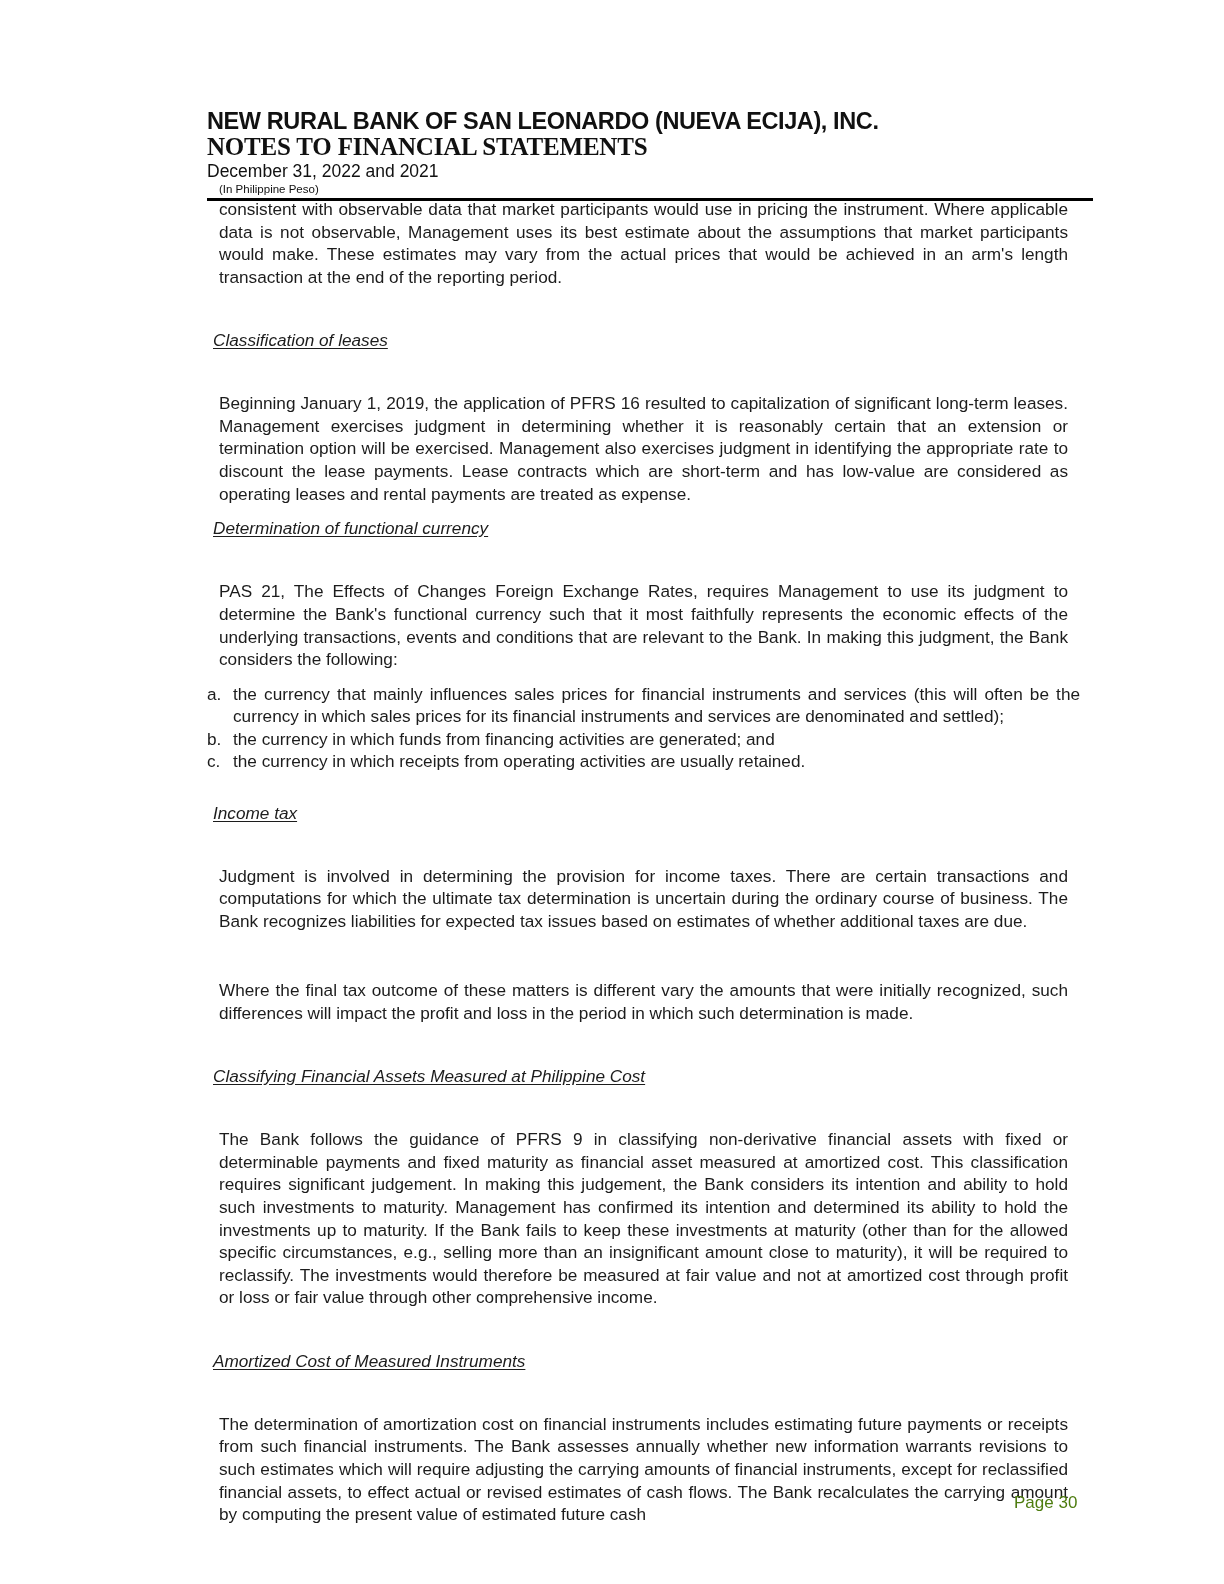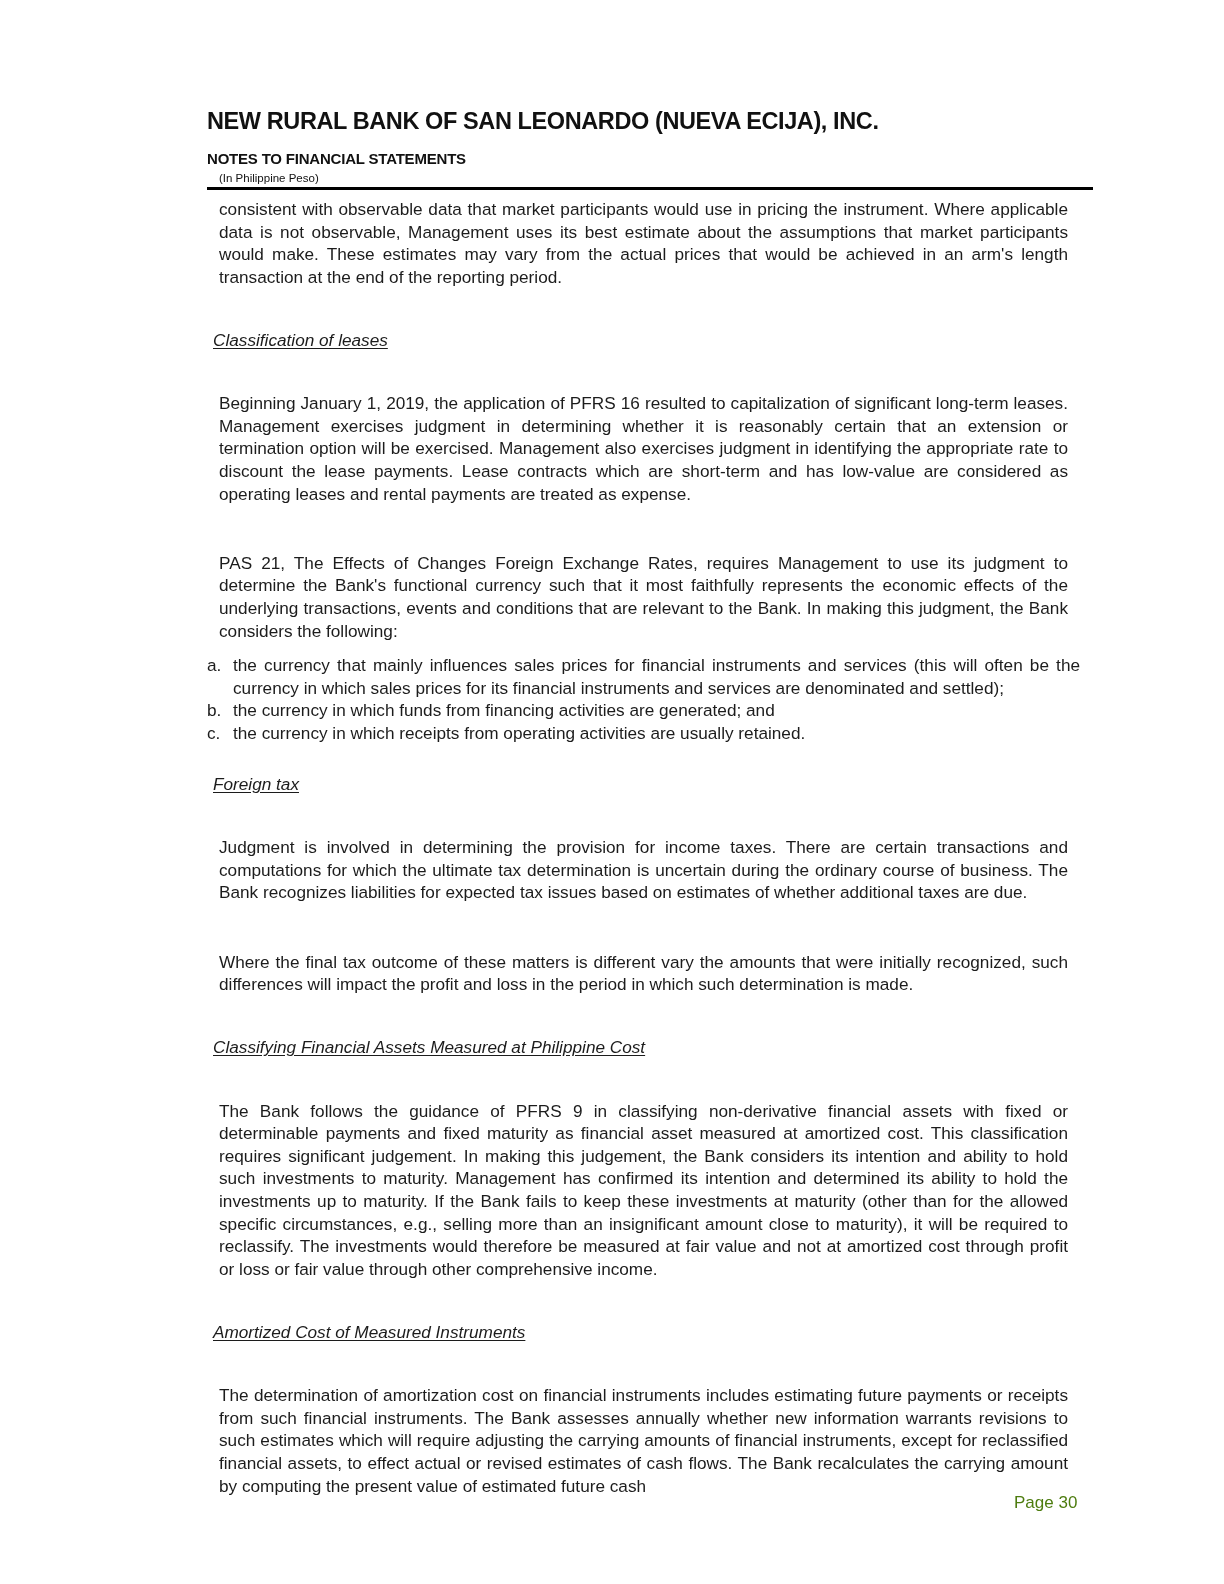--- a/index.html
+++ b/index.html
@@ -1,20 +1,20 @@
 <!DOCTYPE html>
 <html><head>
   <meta charset="utf-8">
   <style>
     html, body { margin: 0; padding: 0; background: #ffffff; }
     body { width: 1224px; height: 1584px; position: relative; overflow: hidden;
            font-family: "Liberation Sans", sans-serif; color: #1a1a1a; }
     .header { position: absolute; left: 207px; top: 92px; width: 886px; }
     .h-company { font-size: 23.5px; font-weight: bold; letter-spacing: -0.4px; line-height: 28px; color: #111; margin-top: 15px; }
-    .h-notes { font-size: 15px; font-weight: bold; letter-spacing: -0.2px; line-height: 24px; margin-top: 12px; color: #111; }
+    .h-notes { font-size: 25px; font-weight: bold; letter-spacing: -0.2px; line-height: 24px; margin-top: 0px; color: #111; font-family: Liberation Serif, serif; }
     .h-date { font-size: 17.5px; line-height: 21px; margin-top: 2px; color: #111; }
     .h-currency { font-size: 11.5px; line-height: 14px; margin-left: 12px; color: #111; }
     .h-rule { height: 3px; background: #000; margin-top: 2px; width: 886px; }
 
     .body { position: absolute; left: 207px; top: 186px; width: 873px; font-size: 17.2px; line-height: 22.6px; color: #1c1c1c; }
     p { margin: 12px; text-align: justify; }
     .sec-title { font-style: italic; text-decoration: underline; text-underline-offset: 2px; margin: 6px; }
     .gap { height: 22.6px; }
     ol.alpha { list-style: none; margin: 0; padding: 0; }
     ol.alpha li { display: flex; text-align: justify; }
@@ -22,56 +22,58 @@
     ol.alpha li .txt { flex: 1; text-align: justify; }
 
     .page-number { position: absolute; left: 1014px; top: 1493px; font-size: 17px; color: #4d7c0f; text-align: center; }
   </style>
 </head>
 <body>
 
 <div class="header">
   <div class="h-company">NEW RURAL BANK OF SAN LEONARDO (NUEVA ECIJA), INC.</div>
   <div class="h-notes">NOTES TO FINANCIAL STATEMENTS</div>
+  <div class="h-date">December 31, 2022 and 2021</div>
   <div class="h-currency">(In Philippine Peso)</div>
   <div class="h-rule"></div>
 </div>
 
 <div class="body">
   <p>consistent with observable data that market participants would use in pricing the instrument. Where applicable data is not observable, Management uses its best estimate about the assumptions that market participants would make. These estimates may vary from the actual prices that would be achieved in an arm's length transaction at the end of the reporting period.</p>
   <div class="gap"></div>
 
   <div>
     <div class="sec-title">Classification of leases</div>
     <div class="gap"></div>
     <p>Beginning January 1, 2019, the application of PFRS 16 resulted to capitalization of significant long-term leases. Management exercises judgment in determining whether it is reasonably certain that an extension or termination option will be exercised. Management also exercises judgment in identifying the appropriate rate to discount the lease payments. Lease contracts which are short-term and has low-value are considered as operating leases and rental payments are treated as expense.</p>
   </div>
 
   <div>
+    <div class="sec-title">Determination of functional currency</div>
     <div class="gap"></div>
     <p>PAS 21, The Effects of Changes Foreign Exchange Rates, requires Management to use its judgment to determine the Bank's functional currency such that it most faithfully represents the economic effects of the underlying transactions, events and conditions that are relevant to the Bank. In making this judgment, the Bank considers the following:</p>
     <ol class="alpha">
       <li>
         <span class="mark">a.</span>
         <span class="txt">the currency that mainly influences sales prices for financial instruments and services (this will often be the currency in which sales prices for its financial instruments and services are denominated and settled);</span>
       </li>
       <li>
         <span class="mark">b.</span>
         <span class="txt">the currency in which funds from financing activities are generated; and</span>
       </li>
       <li>
         <span class="mark">c.</span>
         <span class="txt">the currency in which receipts from operating activities are usually retained.</span>
       </li>
     </ol>
   </div>
   <div class="gap"></div>
 
   <div>
-    <div class="sec-title">Foreign tax</div>
+    <div class="sec-title">Income tax</div>
     <div class="gap"></div>
     <p>Judgment is involved in determining the provision for income taxes. There are certain transactions and computations for which the ultimate tax determination is uncertain during the ordinary course of business. The Bank recognizes liabilities for expected tax issues based on estimates of whether additional taxes are due.</p>
     <div class="gap"></div>
     <p>Where the final tax outcome of these matters is different vary the amounts that were initially recognized, such differences will impact the profit and loss in the period in which such determination is made.</p>
   </div>
   <div class="gap"></div>
 
   <div>
     <div class="sec-title">Classifying Financial Assets Measured at Philippine Cost</div>
     <div class="gap"></div>

